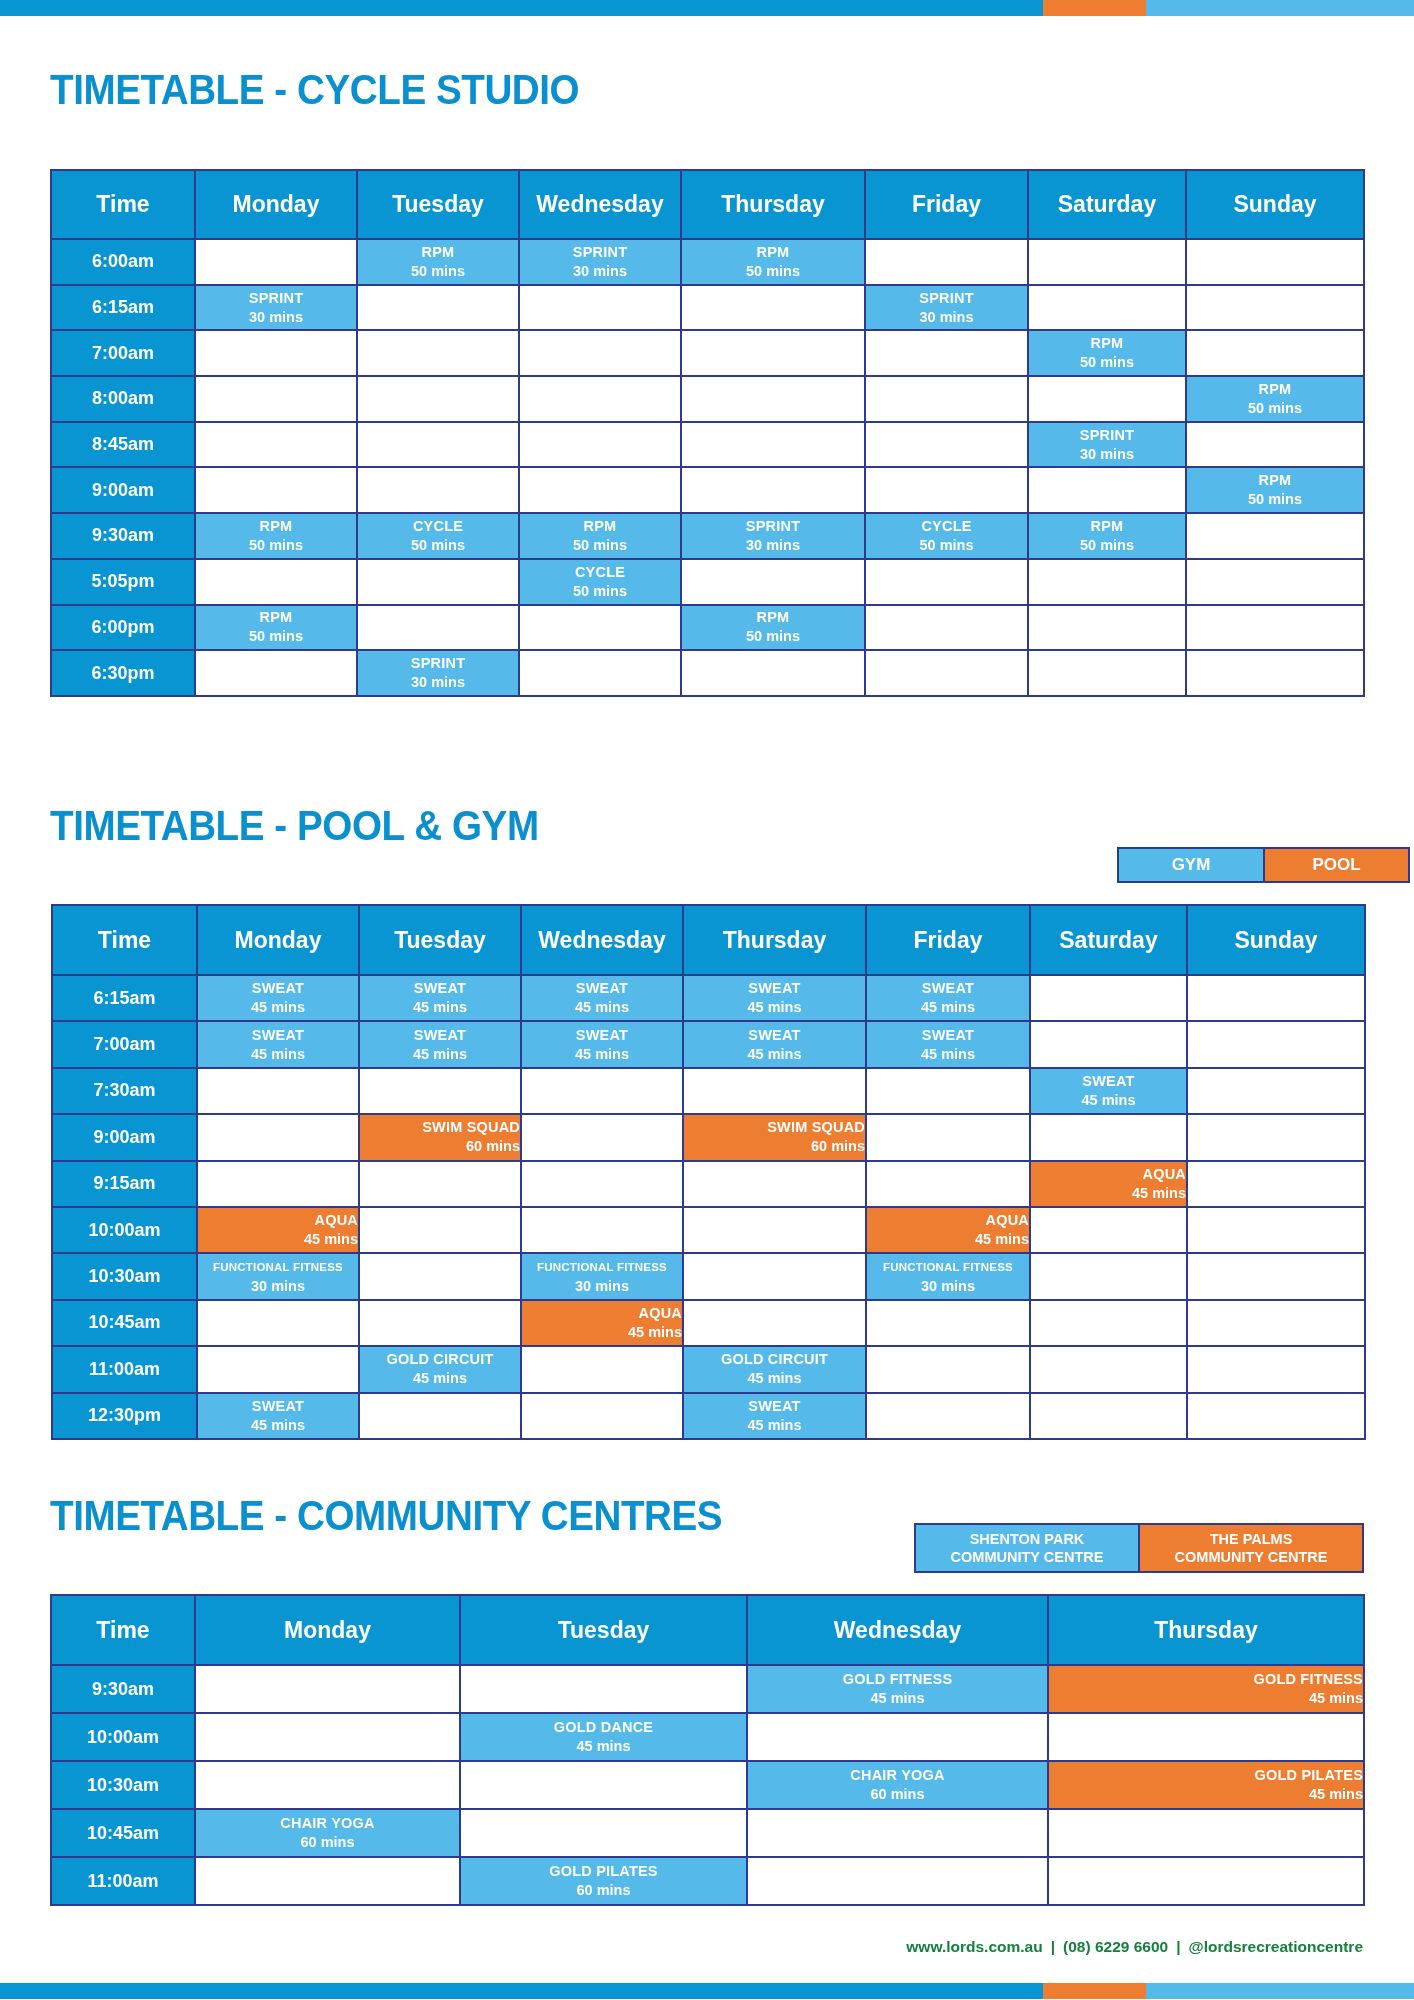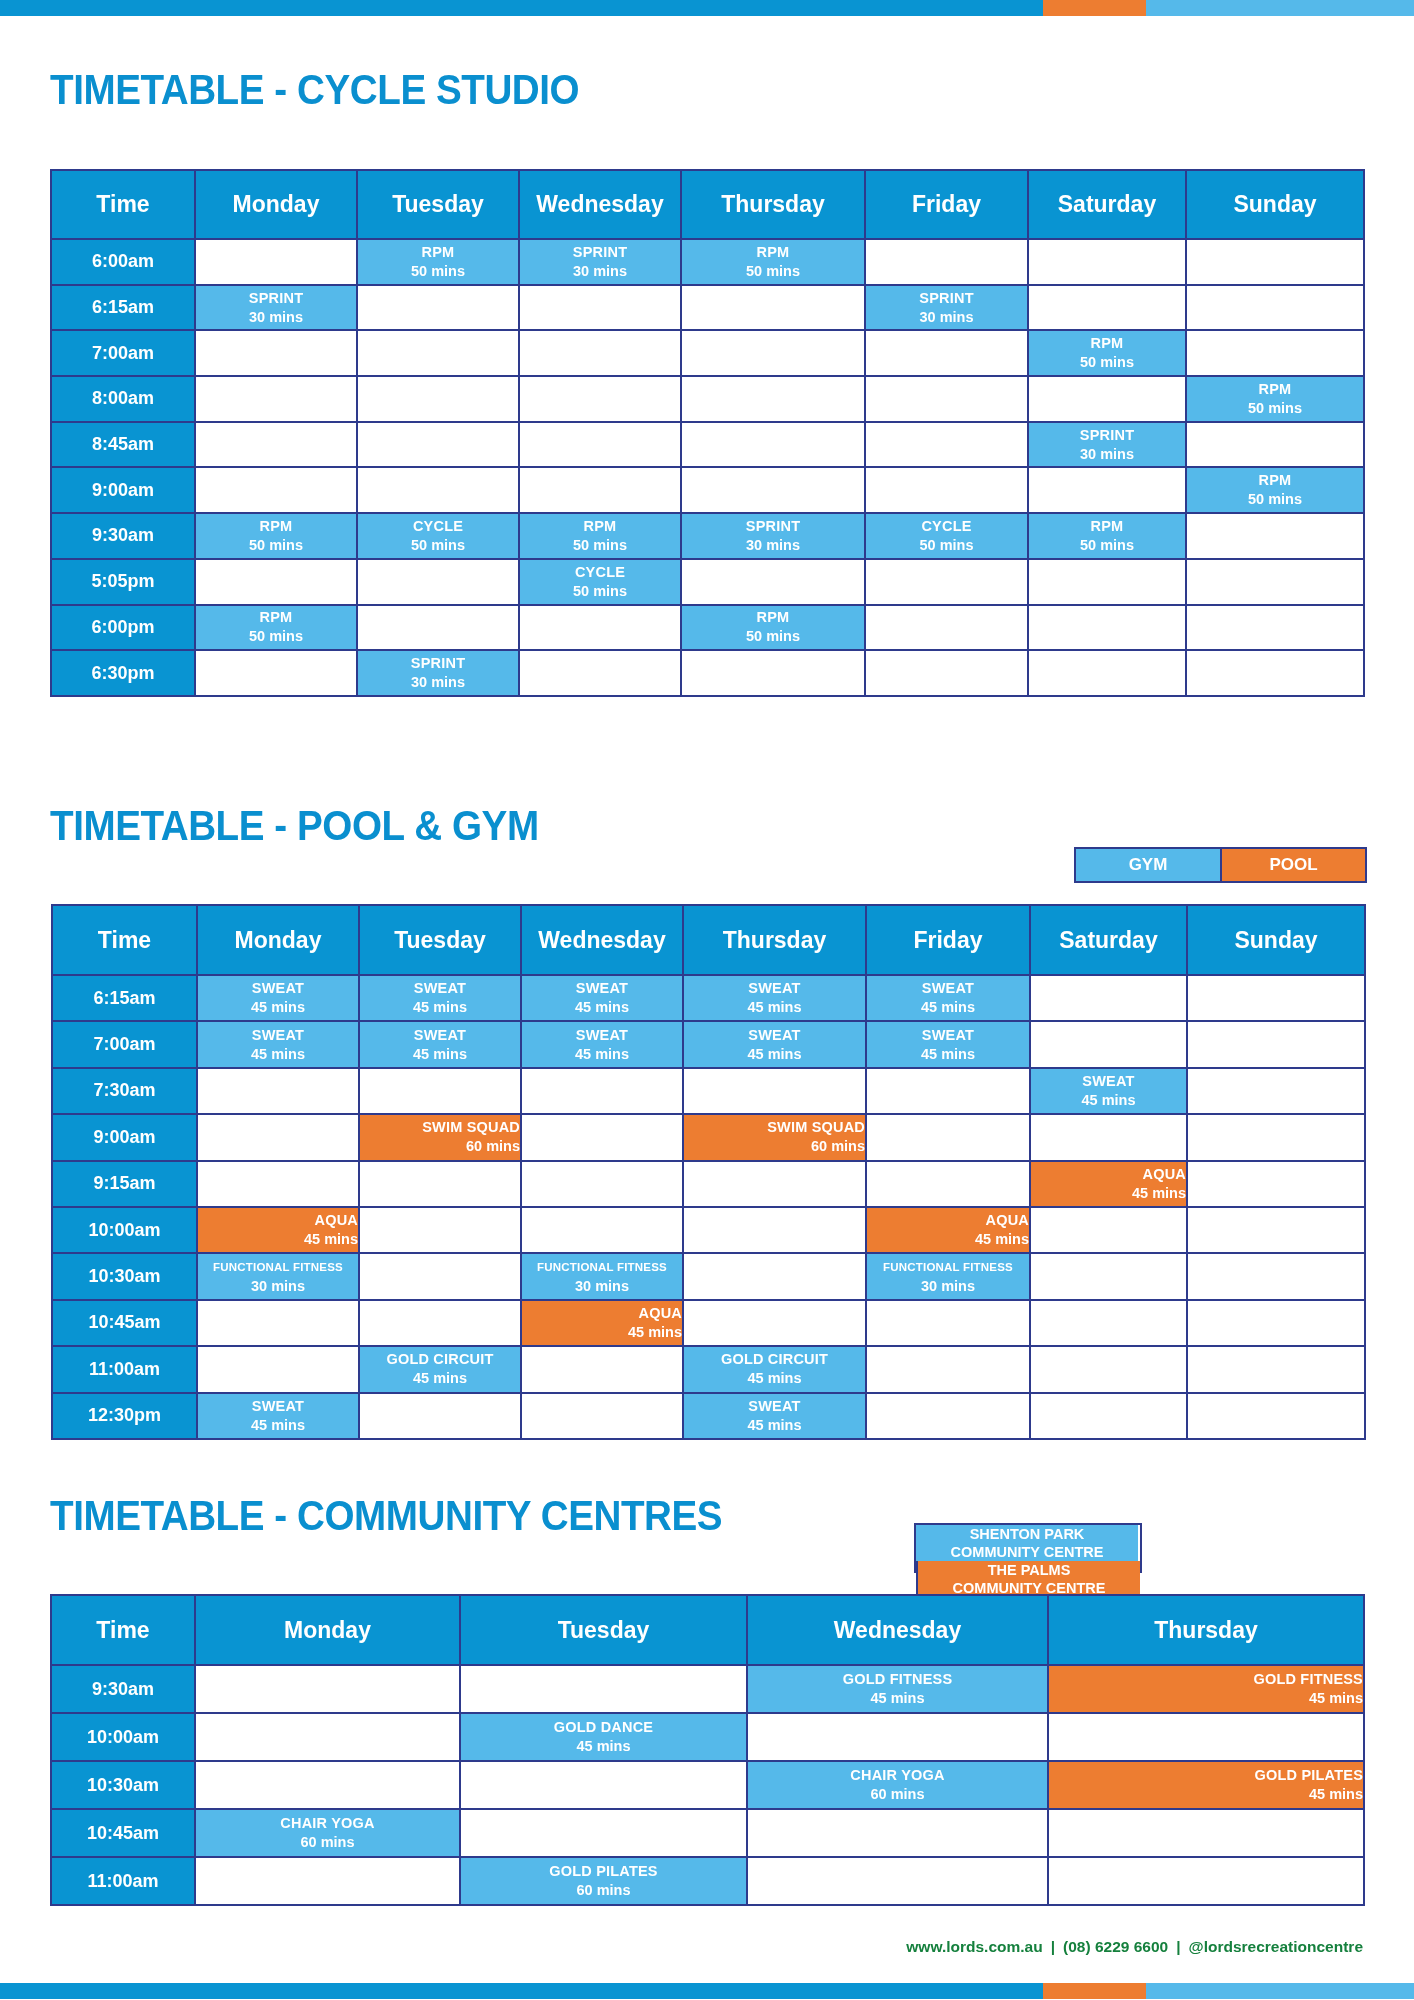--- a/index.html
+++ b/index.html
@@ -216,21 +216,21 @@
         <td class="empty"></td>
         <td class="empty"></td>
         <td class="empty"></td>
         <td class="empty"></td>
         <td class="empty"></td>
       </tr>
     </tbody>
   </table>
 
 <div class="title" style="top:802px;">TIMETABLE  - POOL &amp; GYM</div>
-<div class="legend" style="left:1074px;top:847px;height:32px;">
+<div class="legend" style="left:1117px;top:847px;height:32px;">
   <div class="lg-gym" style="width:144px;font-size:17px;">GYM</div>
   <div class="lg-pool" style="width:143px;font-size:17px;">POOL</div>
 </div>
 <table class="tt" id="tbl-pool" style="left:51px;top:904px;width:1313px;">
     <colgroup>
       <col style="width: 145px;">
       <col style="width: 162px;">
       <col style="width: 162px;">
       <col style="width: 162px;">
       <col style="width: 183px;">
@@ -420,21 +420,21 @@
           <span class="cls-dur">45 mins</span>
         </td>
         <td class="empty"></td>
         <td class="empty"></td>
         <td class="empty"></td>
       </tr>
     </tbody>
   </table>
 
 <div class="title" style="top:1492px;">TIMETABLE  - COMMUNITY CENTRES</div>
-<div class="legend" style="left:914px;top:1523px;height:46px;flex-direction:column;">
+<div class="legend" style="left:914px;top:1523px;height:46px;">
   <div class="lg-gym" style="width:222px;font-size:14.5px;line-height:18px;flex-direction:column;">
     <span>SHENTON PARK</span>
     <span>COMMUNITY CENTRE</span>
   </div>
   <div class="lg-pool" style="width:222px;font-size:14.5px;line-height:18px;flex-direction:column;">
     <span>THE PALMS</span>
     <span>COMMUNITY CENTRE</span>
   </div>
 </div>
 <table class="tt" id="tbl-comm" style="left:50px;top:1594px;width:1313px;">

